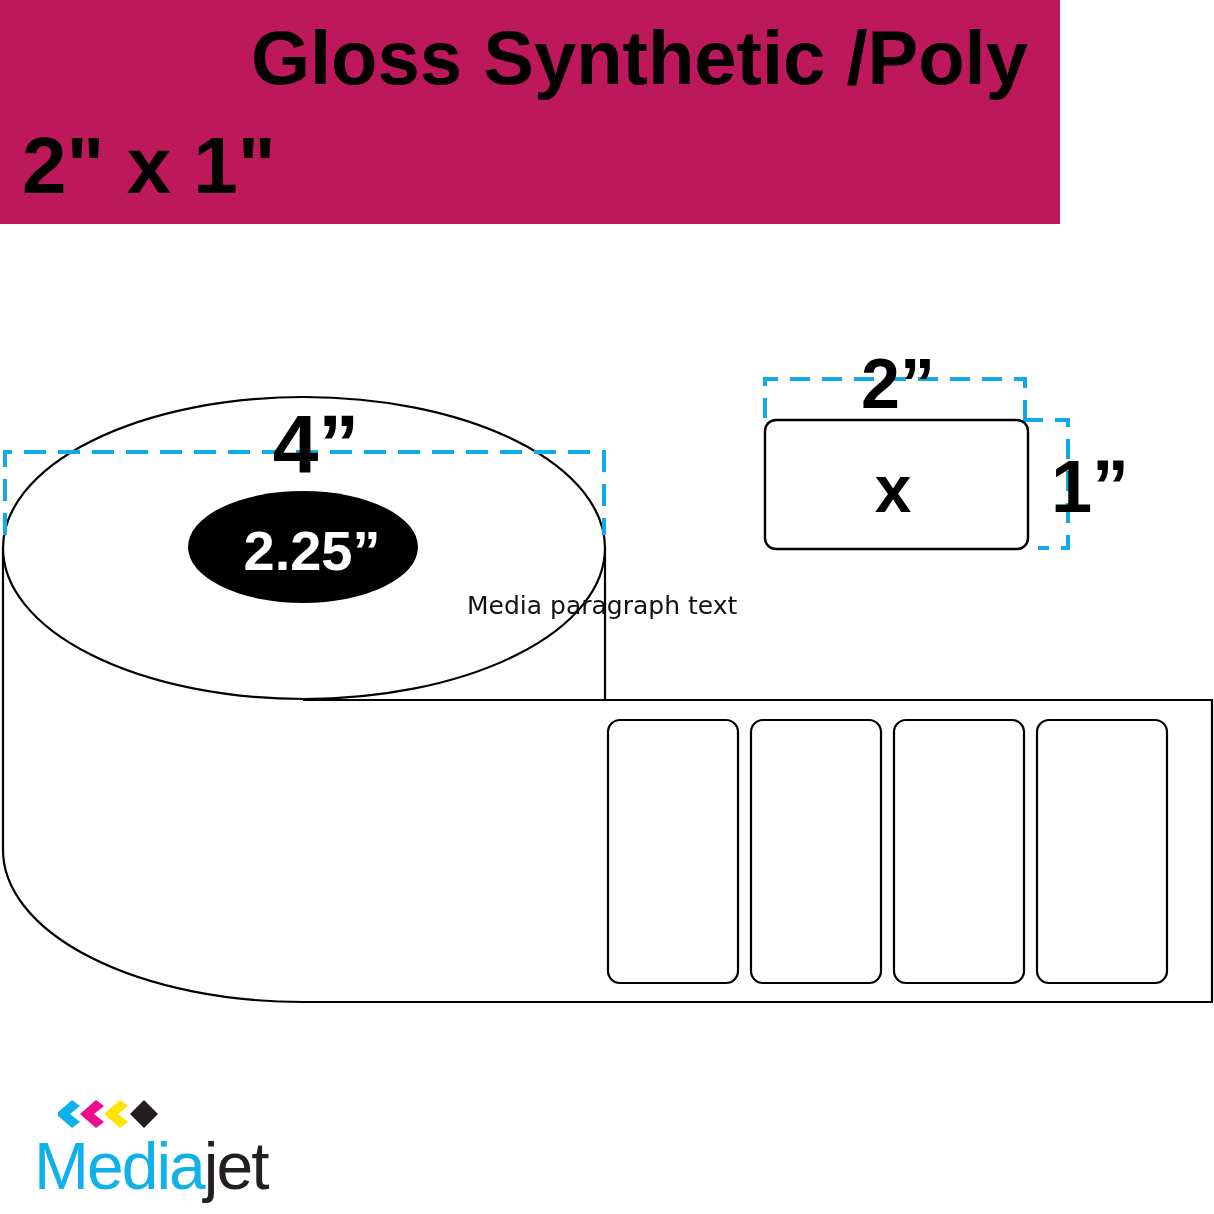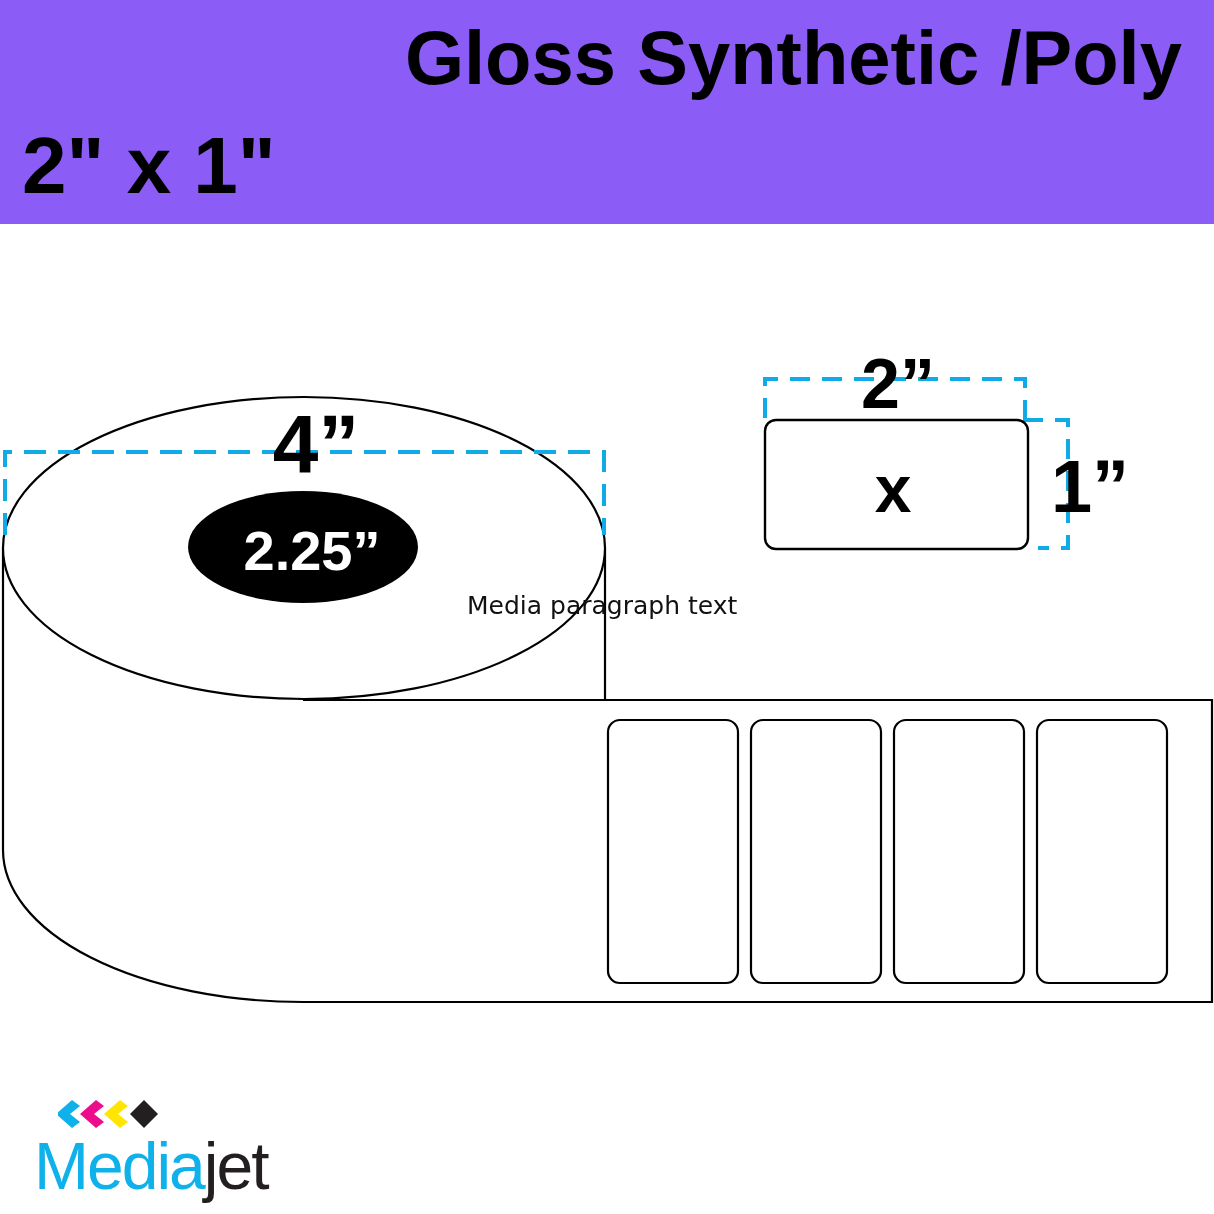--- a/index.html
+++ b/index.html
@@ -1,17 +1,17 @@
 <!DOCTYPE html>
 <html><head>
 <meta charset="utf-8">
 <style>
   html, body { margin: 0; padding: 0; background: #ffffff; }
   body { width: 1214px; height: 1214px; position: relative; overflow: hidden; font-family: "Liberation Sans", sans-serif; }
-  .banner { position: absolute; left: 0; top: 0; width: 1214px; height: 224px; background: #8b5cf6; }
+  .banner { position: absolute; left: 0; top: 0; width: 1060px; height: 224px; background: #be185d; }
   .banner-title { position: absolute; right: 32px; top: 14px; font-family: "Liberation Sans", sans-serif; font-weight: bold; font-size: 76px; color: #000; letter-spacing: 0px; white-space: nowrap; }
   .banner-size { position: absolute; left: 22px; top: 120px; font-family: "Liberation Sans", sans-serif; font-weight: bold; font-size: 80px; color: #000; white-space: nowrap; }
   svg.diagram { position: absolute; left: 0; top: 0; }
   .para-text { position: absolute; left: 467px; top: 591px; font-family: "DejaVu Sans", sans-serif; font-size: 25px; color: #111; white-space: nowrap; }
   .logo { position: absolute; left: 34px; top: 1098px; width: 260px; height: 110px; }
   .logo-word { position: absolute; left: 0; top: 30px; font-family: "Liberation Sans", sans-serif; font-size: 66px; letter-spacing: -2px; white-space: nowrap; }
   .logo-media { color: #0fb1ea; }
   .logo-jet { color: #231f20; }
 </style>
 </head>

